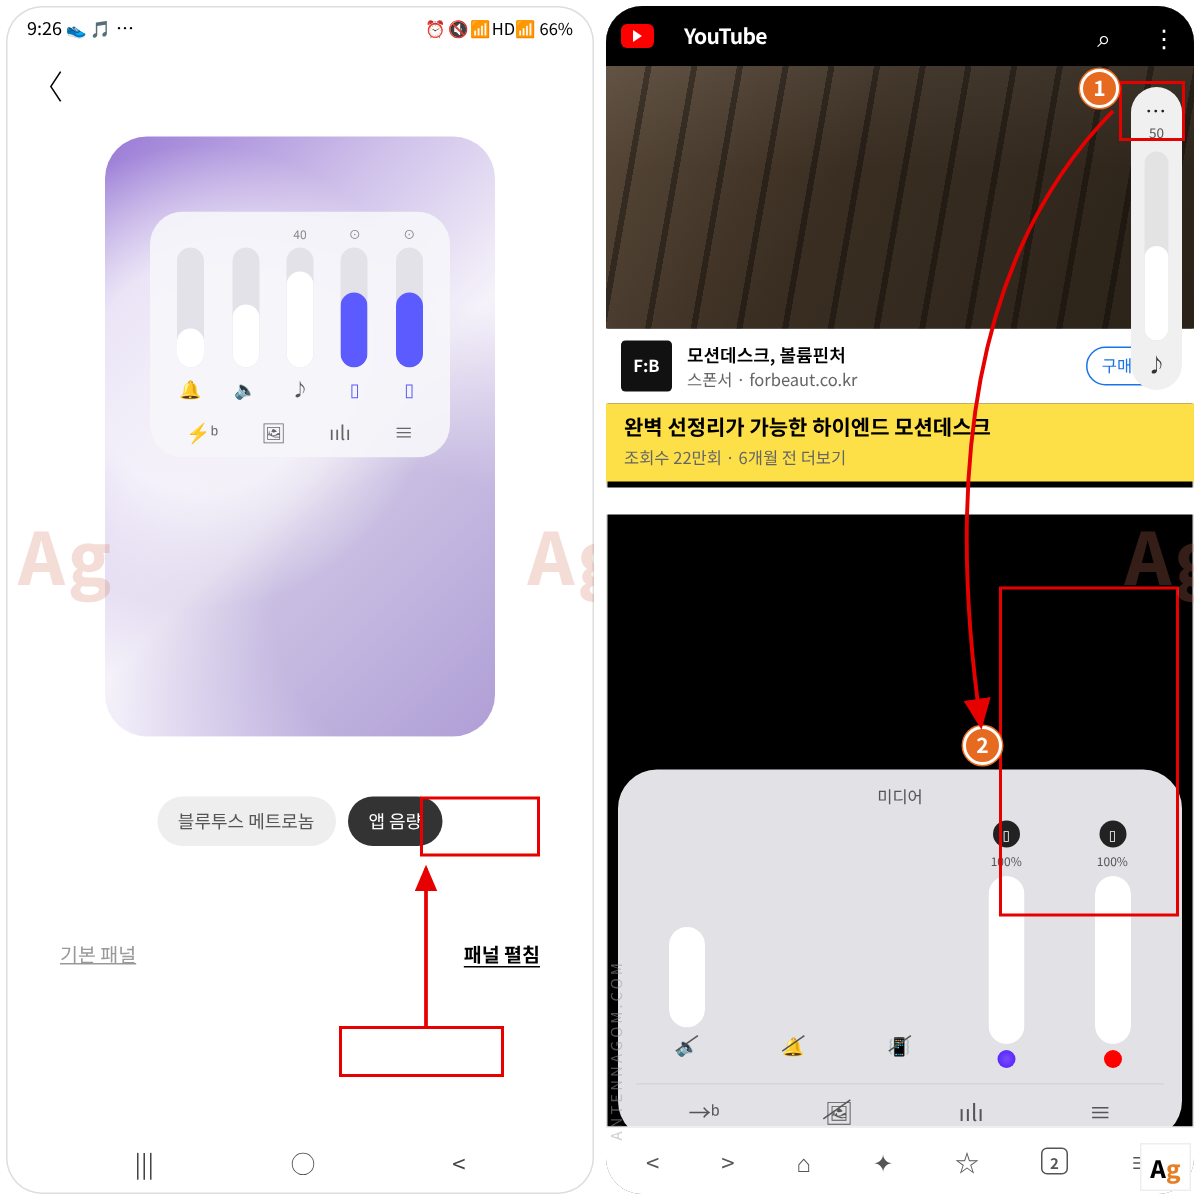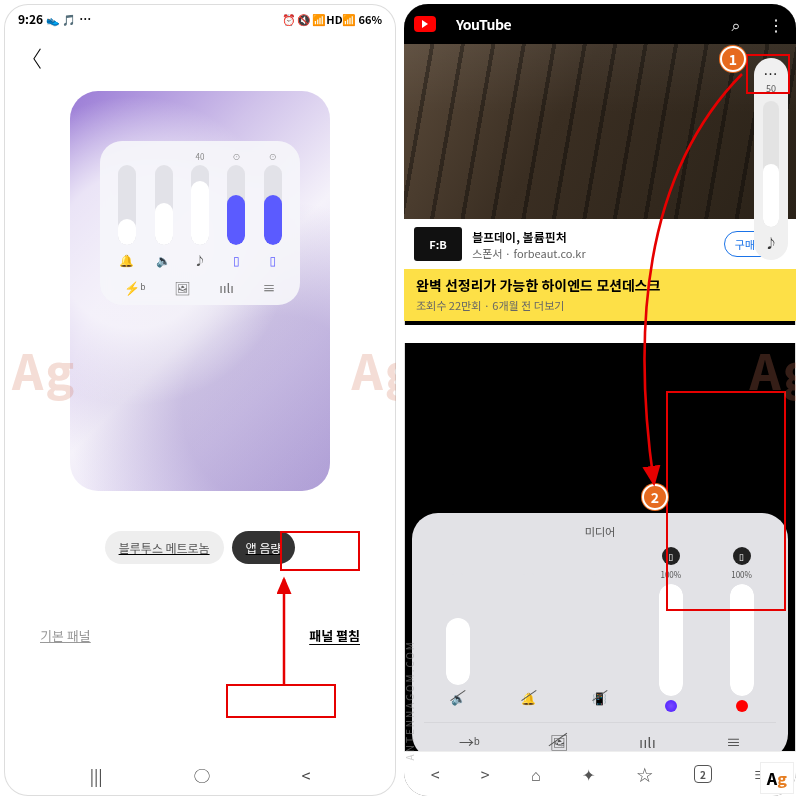--- a/index.html
+++ b/index.html
@@ -2,21 +2,21 @@
 <html><head>
 <meta charset="utf-8">
 <style>
   * { box-sizing: border-box; margin: 0; padding: 0; }
   body { font-family: -apple-system, "Noto Sans KR", sans-serif; background: #fff; width: 800px; height: 800px; overflow: hidden; position: relative; }
   .container { display: flex; width: 800px; height: 800px; gap: 8px; padding: 4px; }
   .phone { flex: 1; border-radius: 24px; overflow: hidden; position: relative; background: #fff; box-shadow: 0 0 0 1px #ddd inset; }
   .phone.right { background: #000; }
 
   
-  .status-bar { display: flex; justify-content: space-between; align-items: center; padding: 6px 14px 2px; font-size: 12px; font-weight: 700; }
+  .status-bar { display: flex; justify-content: space-between; align-items: center; padding: 6px 14px 2px; font-size: 12px; font-weight: 400; }
   .status-left { display: flex; gap: 4px; align-items: center; }
   .status-right { display: flex; gap: 3px; align-items: center; font-size: 11px; }
   .dot3 { font-size: 12px; }
   .miniicon { width: 12px; height: 12px; display: inline-flex; align-items: center; justify-content: center; font-size: 11px; }
 
   .header-row { display: flex; align-items: center; gap: 12px; padding: 12px 16px 8px; }
   .back-chevron { font-size: 22px; font-weight: 300; }
   .header-title { font-size: 18px; font-weight: 700; }
 
   .preview-card { margin: 10px auto 0; width: 260px; height: 400px; border-radius: 28px; background: linear-gradient(135deg,#9a7bd6 0%,#d0c2ea 30%,#f5f2fa 55%,#e6dff5 75%,#cbbfe8 100%); position: relative; overflow: hidden; }
@@ -26,21 +26,21 @@
   .sliders { display: flex; justify-content: space-between; gap: 6px; padding: 0 2px; }
   .slider-col { flex: 1; display: flex; flex-direction: column; align-items: center; gap: 4px; }
   .slider-num { font-size: 8px; color: #888; height: 10px; }
   .slider-track { width: 18px; height: 80px; border-radius: 10px; background: #e2e2e8; position: relative; overflow: hidden; }
   .slider-fill { position: absolute; bottom: 0; left: 0; right: 0; background: #fff; border-radius: 10px; }
   .slider-fill.accent { background: #5b5bff; }
   .slider-glyph { font-size: 12px; color: #555; margin-top: 2px; }
   .slider-glyph.accent { color: #5b5bff; }
   .mini-toolbar { display: flex; justify-content: space-around; margin-top: 10px; font-size: 13px; color: #666; }
 
-  .chip-row { display: flex; gap: 8px; justify-content: center; margin-top: 40px; position: relative; text-decoration: underline; }
+  .chip-row { display: flex; gap: 8px; justify-content: center; margin-top: 40px; position: relative; }
   .chip { padding: 8px 14px; border-radius: 18px; font-size: 12px; background: #eee; color: #555; }
   .chip.dark { background: #333; color: #fff; }
 
   .bottom-links { display: flex; justify-content: space-between; padding: 0 36px; margin-top: 62px; font-size: 13px; }
   .bottom-links .link-default { color: #999; text-decoration: underline; }
   .bottom-links .link-expand { font-weight: 700; text-decoration: underline; text-underline-offset: 3px; }
 
   .navbar { position: absolute; bottom: 3px; left: 0; right: 0; display: flex; justify-content: space-around; padding: 10px 40px 6px; font-size: 16px; color: #444; }
 
   
@@ -56,21 +56,21 @@
       repeating-linear-gradient(100deg, transparent 0 26px, rgba(0,0,0,.35) 26px 30px),
       linear-gradient(180deg, rgba(255,255,255,.05), transparent 40%); }
   .yt-vol-pop { position: absolute; right: 8px; top: 54px; width: 34px; height: 202px; background: #f0f0f0; border-radius: 20px; display: flex; flex-direction: column; align-items: center; padding: 6px 0; }
   .yt-vol-dots { font-size: 14px; letter-spacing: 1px; color: #222; }
   .yt-vol-num { font-size: 9px; color: #555; margin-top: -2px; }
   .yt-vol-track { flex: 1; width: 16px; background: #e3e3e3; border-radius: 10px; margin: 6px 0; position: relative; overflow: hidden; }
   .yt-vol-fill { position: absolute; bottom: 0; left: 0; right: 0; height: 50%; background: #fff; border-radius: 10px; }
   .yt-vol-icon { font-size: 13px; color: #333; margin-bottom: 2px; }
 
   .yt-card { background: #fff; padding: 8px 10px; display: flex; gap: 10px; align-items: center; }
-  .fb-badge { width: 48px; height: 34px; background: #111; color: #fff; font-size: 11px; font-weight: 700; display:flex; align-items:center; justify-content:center; border-radius: 3px; }
+  .fb-badge { width: 34px; height: 34px; background: #111; color: #fff; font-size: 11px; font-weight: 700; display:flex; align-items:center; justify-content:center; border-radius: 3px; }
   .yt-card-text .t1 { font-size: 12px; font-weight: 600; }
   .yt-card-text .t2 { font-size: 11px; color: #666; }
   .buy-btn { margin-left: auto; border: 1px solid #1a73e8; color: #1a73e8; font-size: 11px; padding: 4px 10px; border-radius: 14px; }
 
   .yt-title-block { background: #fde047; padding: 6px 12px 8px; }
   .yt-title-block .vt { font-size: 14px; font-weight: 700; }
   .yt-title-block .vm { font-size: 11px; color: #666; margin-top: 2px; }
 
   .yt-second { background: #fff; height: 18px; margin-top: 4px; }
 
@@ -230,21 +230,21 @@
       <div class="yt-vol-num">50</div>
       <div class="yt-vol-track">
           <div class="yt-vol-fill"></div>
         </div>
       <div class="yt-vol-icon">♪</div>
     </div>
 
     <div class="yt-card">
       <div class="fb-badge">F:B</div>
       <div class="yt-card-text">
-        <div class="t1">블프데이, 볼륨핀처</div>
+        <div class="t1">모션데스크, 볼륨핀처</div>
         <div class="t2">스폰서 · forbeaut.co.kr</div>
       </div>
       <div class="buy-btn">구매하기</div>
     </div>
 
     <div class="yt-title-block">
       <div class="vt">완벽 선정리가 가능한 하이엔드 모션데스크</div>
       <div class="vm">조회수 22만회 · 6개월 전   더보기</div>
     </div>
 

